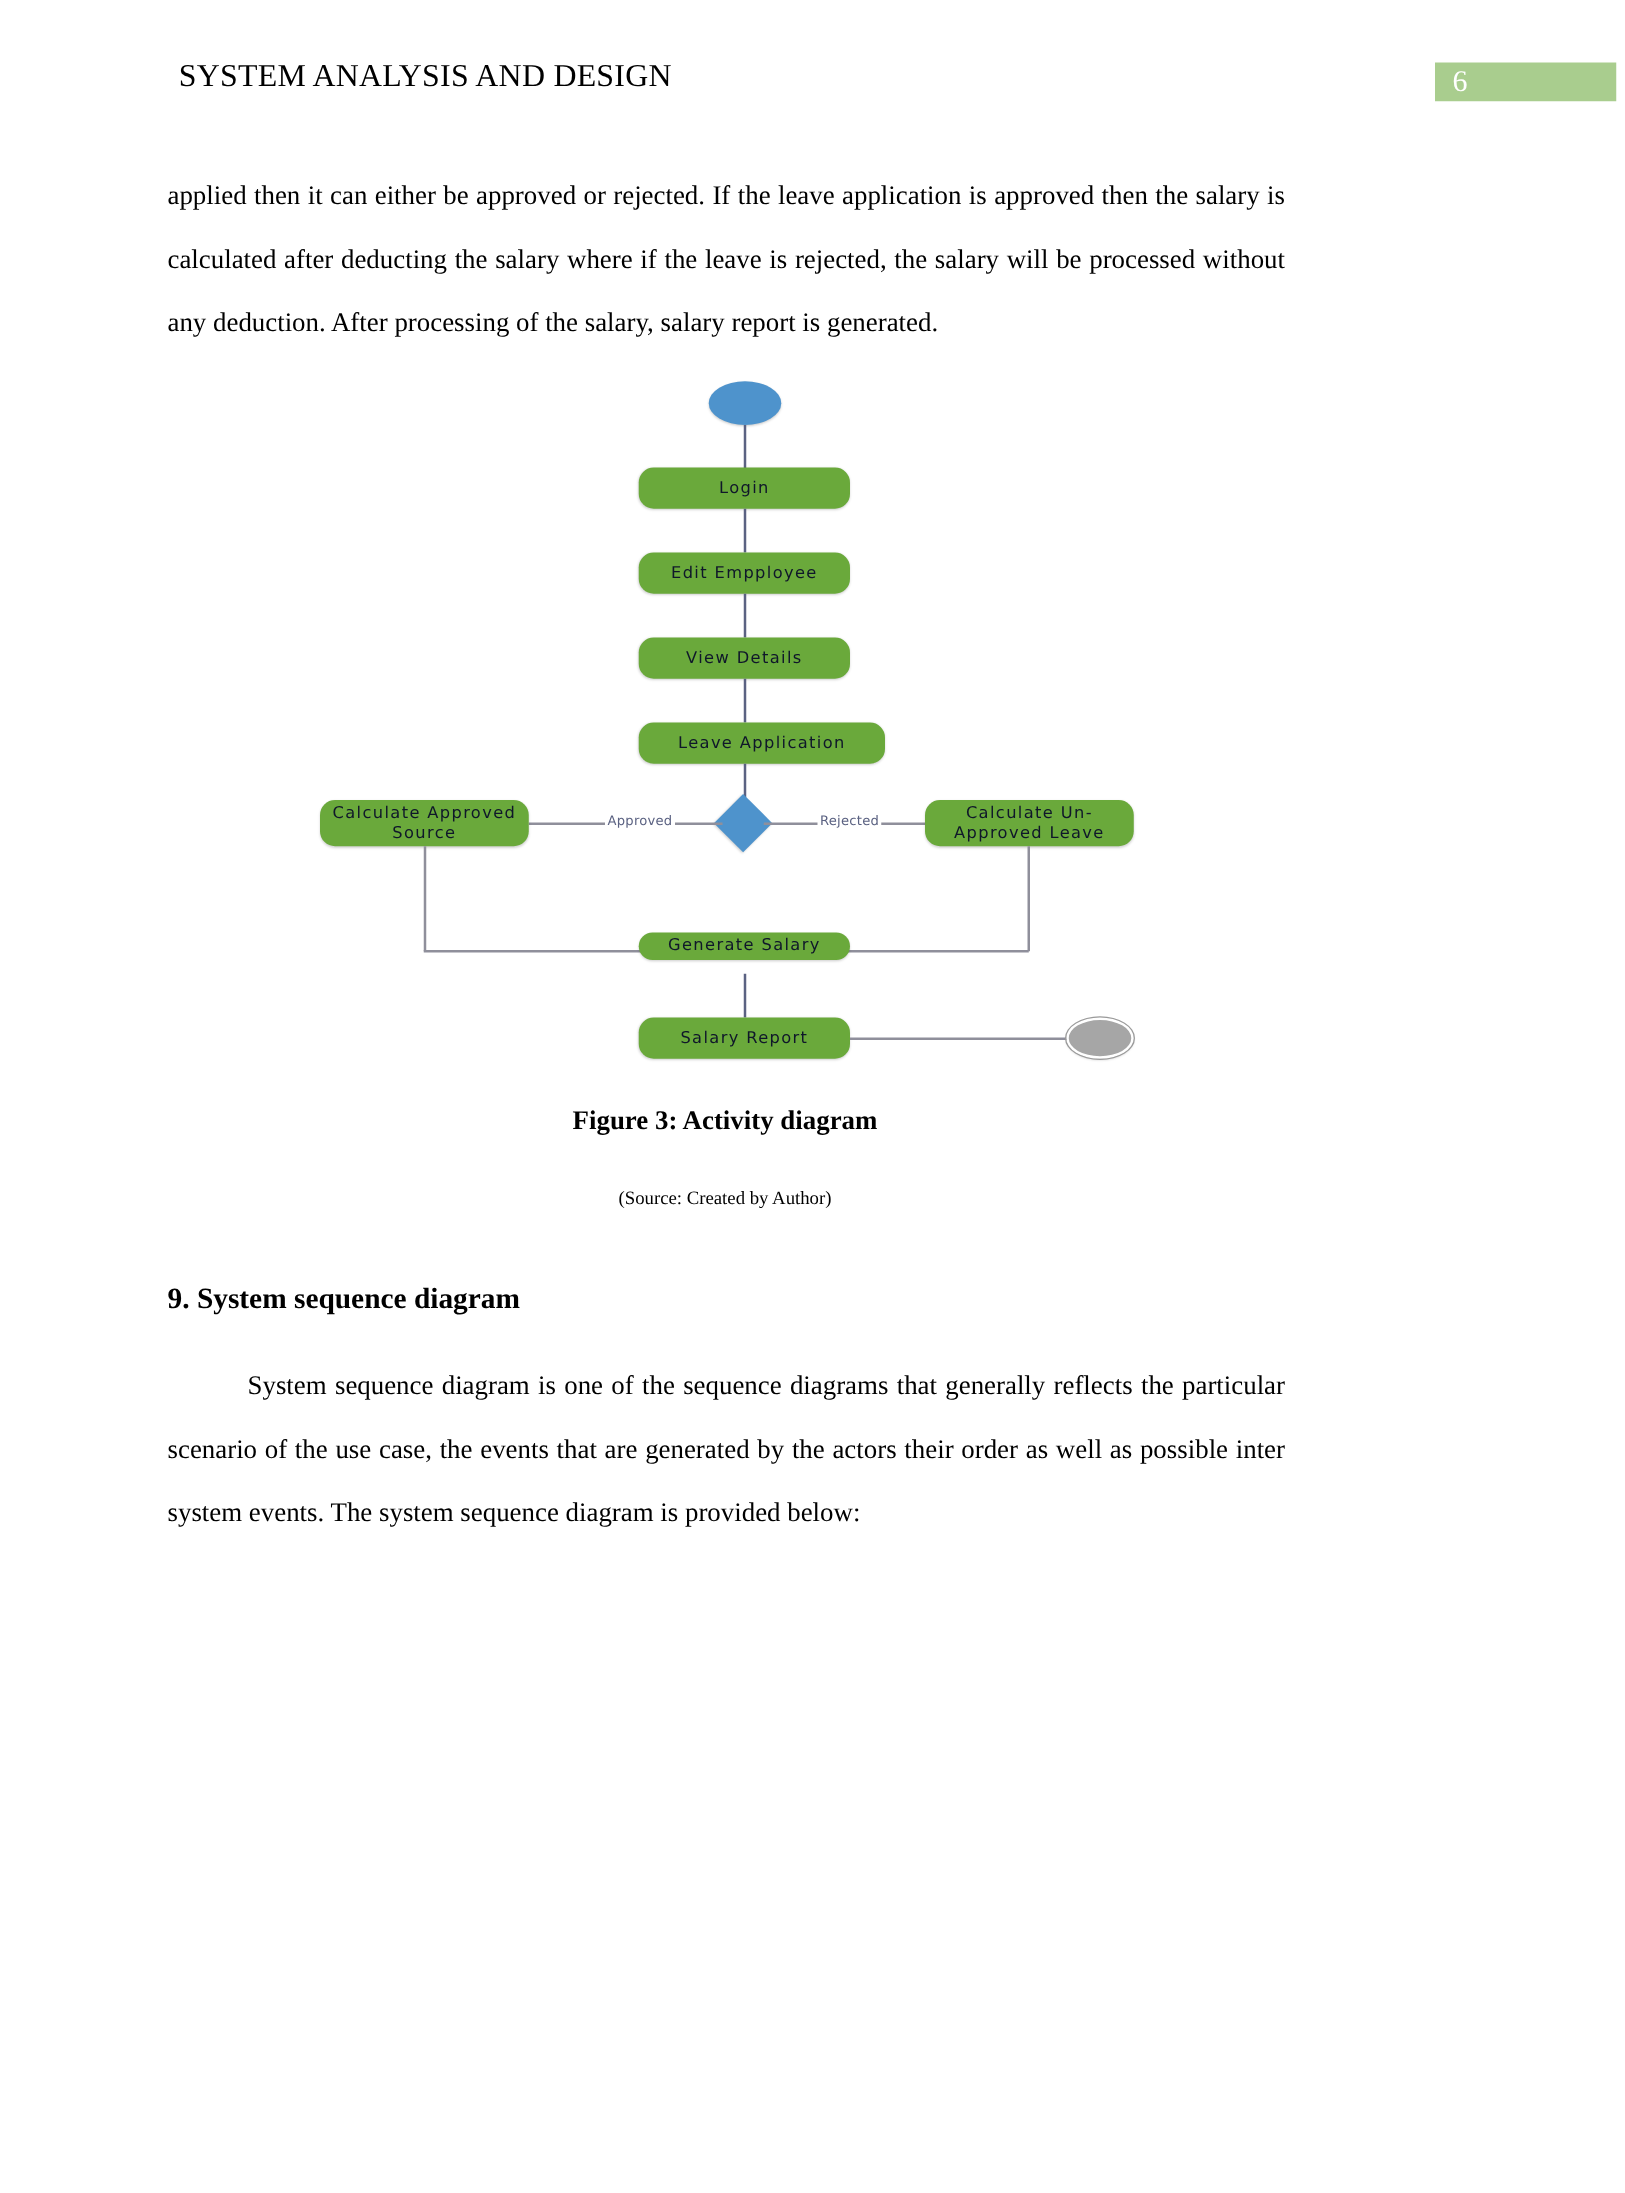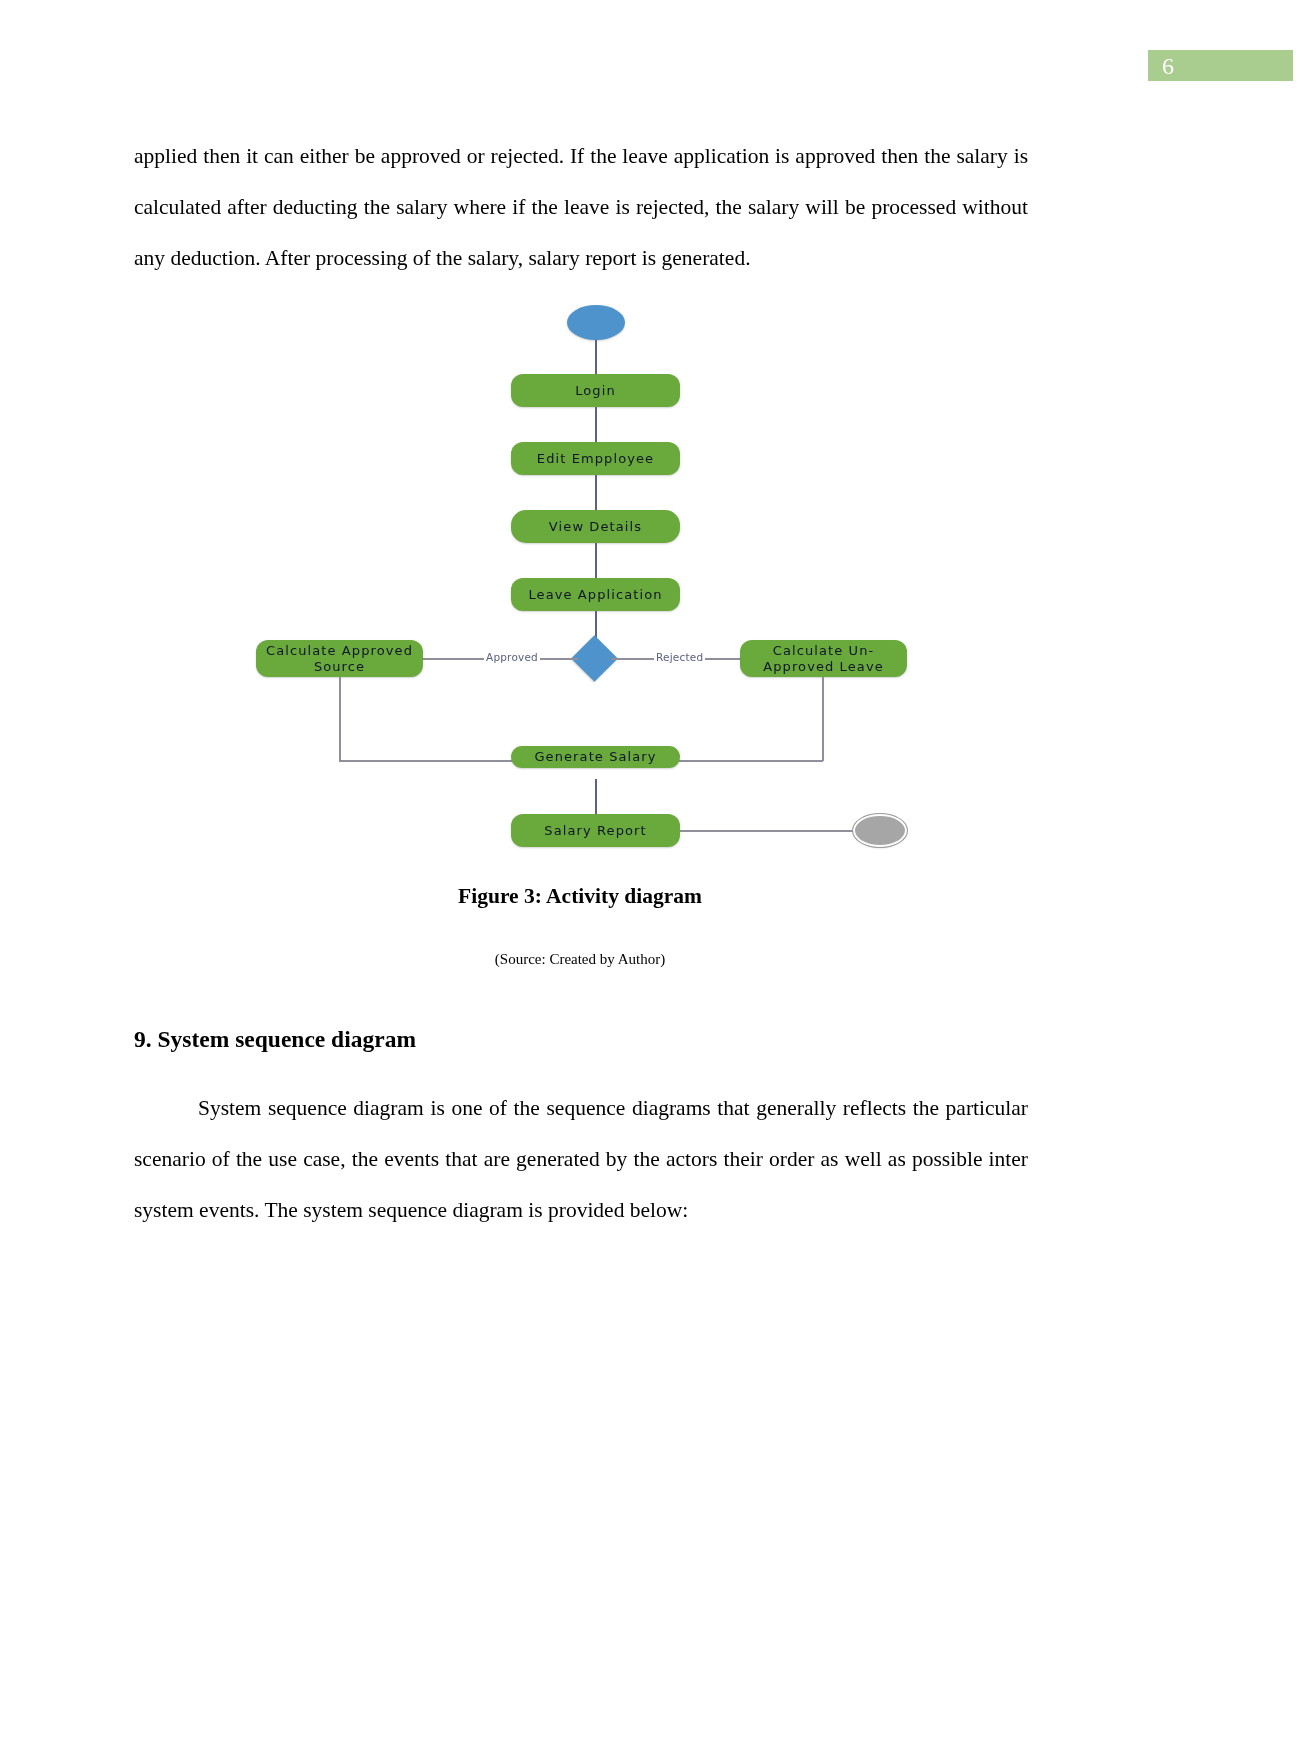--- a/index.html
+++ b/index.html
@@ -155,20 +155,21 @@
     letter-spacing: 0.2px;
     background: #ffffff;
     padding: 0 2px;
     white-space: nowrap;
   }
 </style>
 </head>
 <body>
 
 <div class="page-header">
+  <div class="header-title">SYSTEM ANALYSIS AND DESIGN</div>
   <div class="page-number-box">
     <span class="page-number">6</span>
   </div>
 </div>
 
 <div class="para p1">applied then it can either be approved or rejected. If the leave application is approved then the salary is calculated after deducting the salary where if the leave is rejected, the salary will be processed without any deduction. After processing of the salary, salary report is generated.</div>
 
 <div id="activity-diagram">
 
   <div class="node start-node" style="left:567px; top:20px; width:58px; height:35px;"></div>
@@ -180,27 +181,27 @@
   </div>
 
   <div class="connector v" style="left:595px; top:122px; height:35px;"></div>
 
   <div class="node activity-node" style="left:511px; top:157px; width:169px; height:33px;">
     <span>Edit Empployee</span>
   </div>
 
   <div class="connector v" style="left:595px; top:190px; height:35px;"></div>
 
-  <div class="node activity-node" style="left:511px; top:225px; width:169px; height:33px;border-radius:15px;">
+  <div class="node activity-node" style="left:511px; top:225px; width:169px; height:33px;">
     <span>View Details</span>
   </div>
 
   <div class="connector v" style="left:595px; top:258px; height:35px;"></div>
 
-  <div class="node activity-node" style="left:511px; top:293px; width:169px; height:33px;">
+  <div class="node activity-node" style="left:511px; top:293px; width:197px; height:33px;">
     <span>Leave Application</span>
   </div>
 
   <div class="connector v" style="left:595px; top:326px; height:27px;"></div>
 
   <div class="node decision-node" style="left:578px; top:357px; width:33px; height:33px;"></div>
 
   <div class="connector h thin" style="left:423px; top:373px; width:155px;"></div>
   <div class="edge-label" style="left:468px; top:366px;margin-left:16px;">Approved</div>
 

